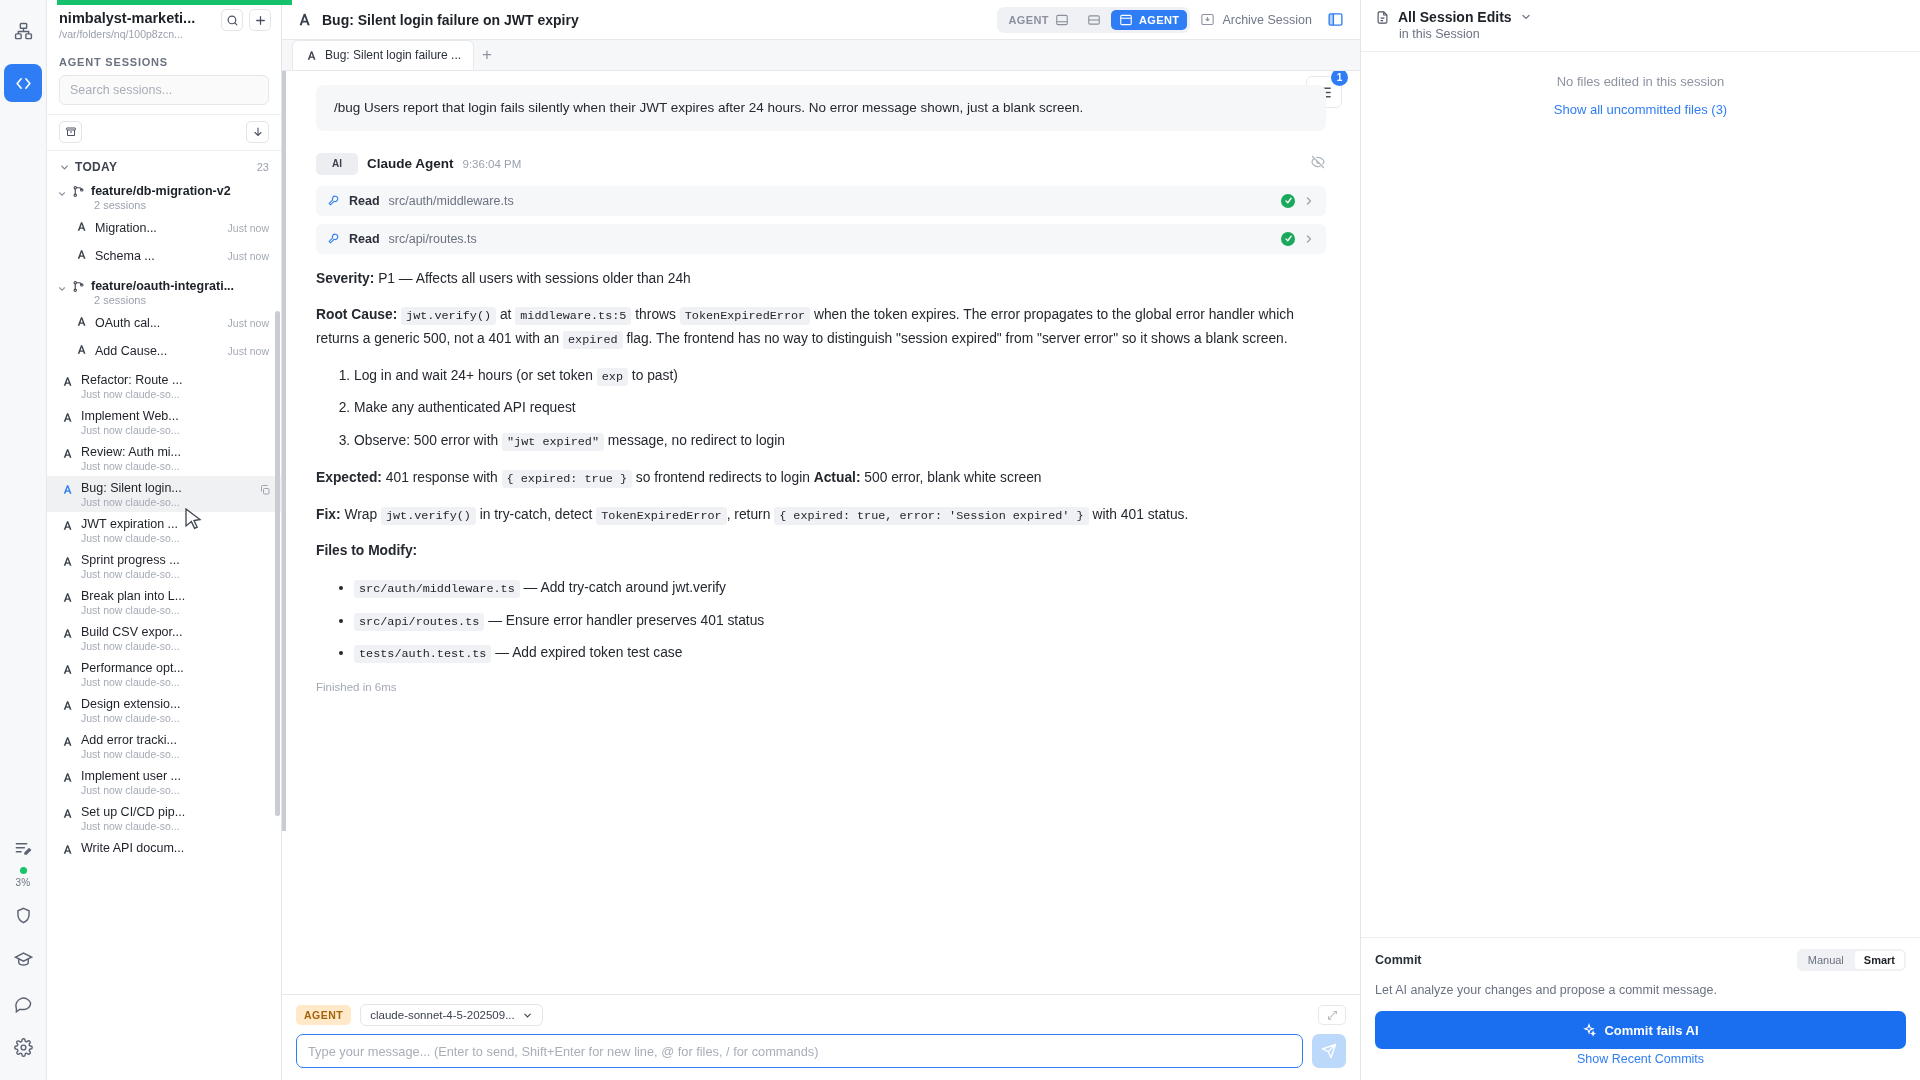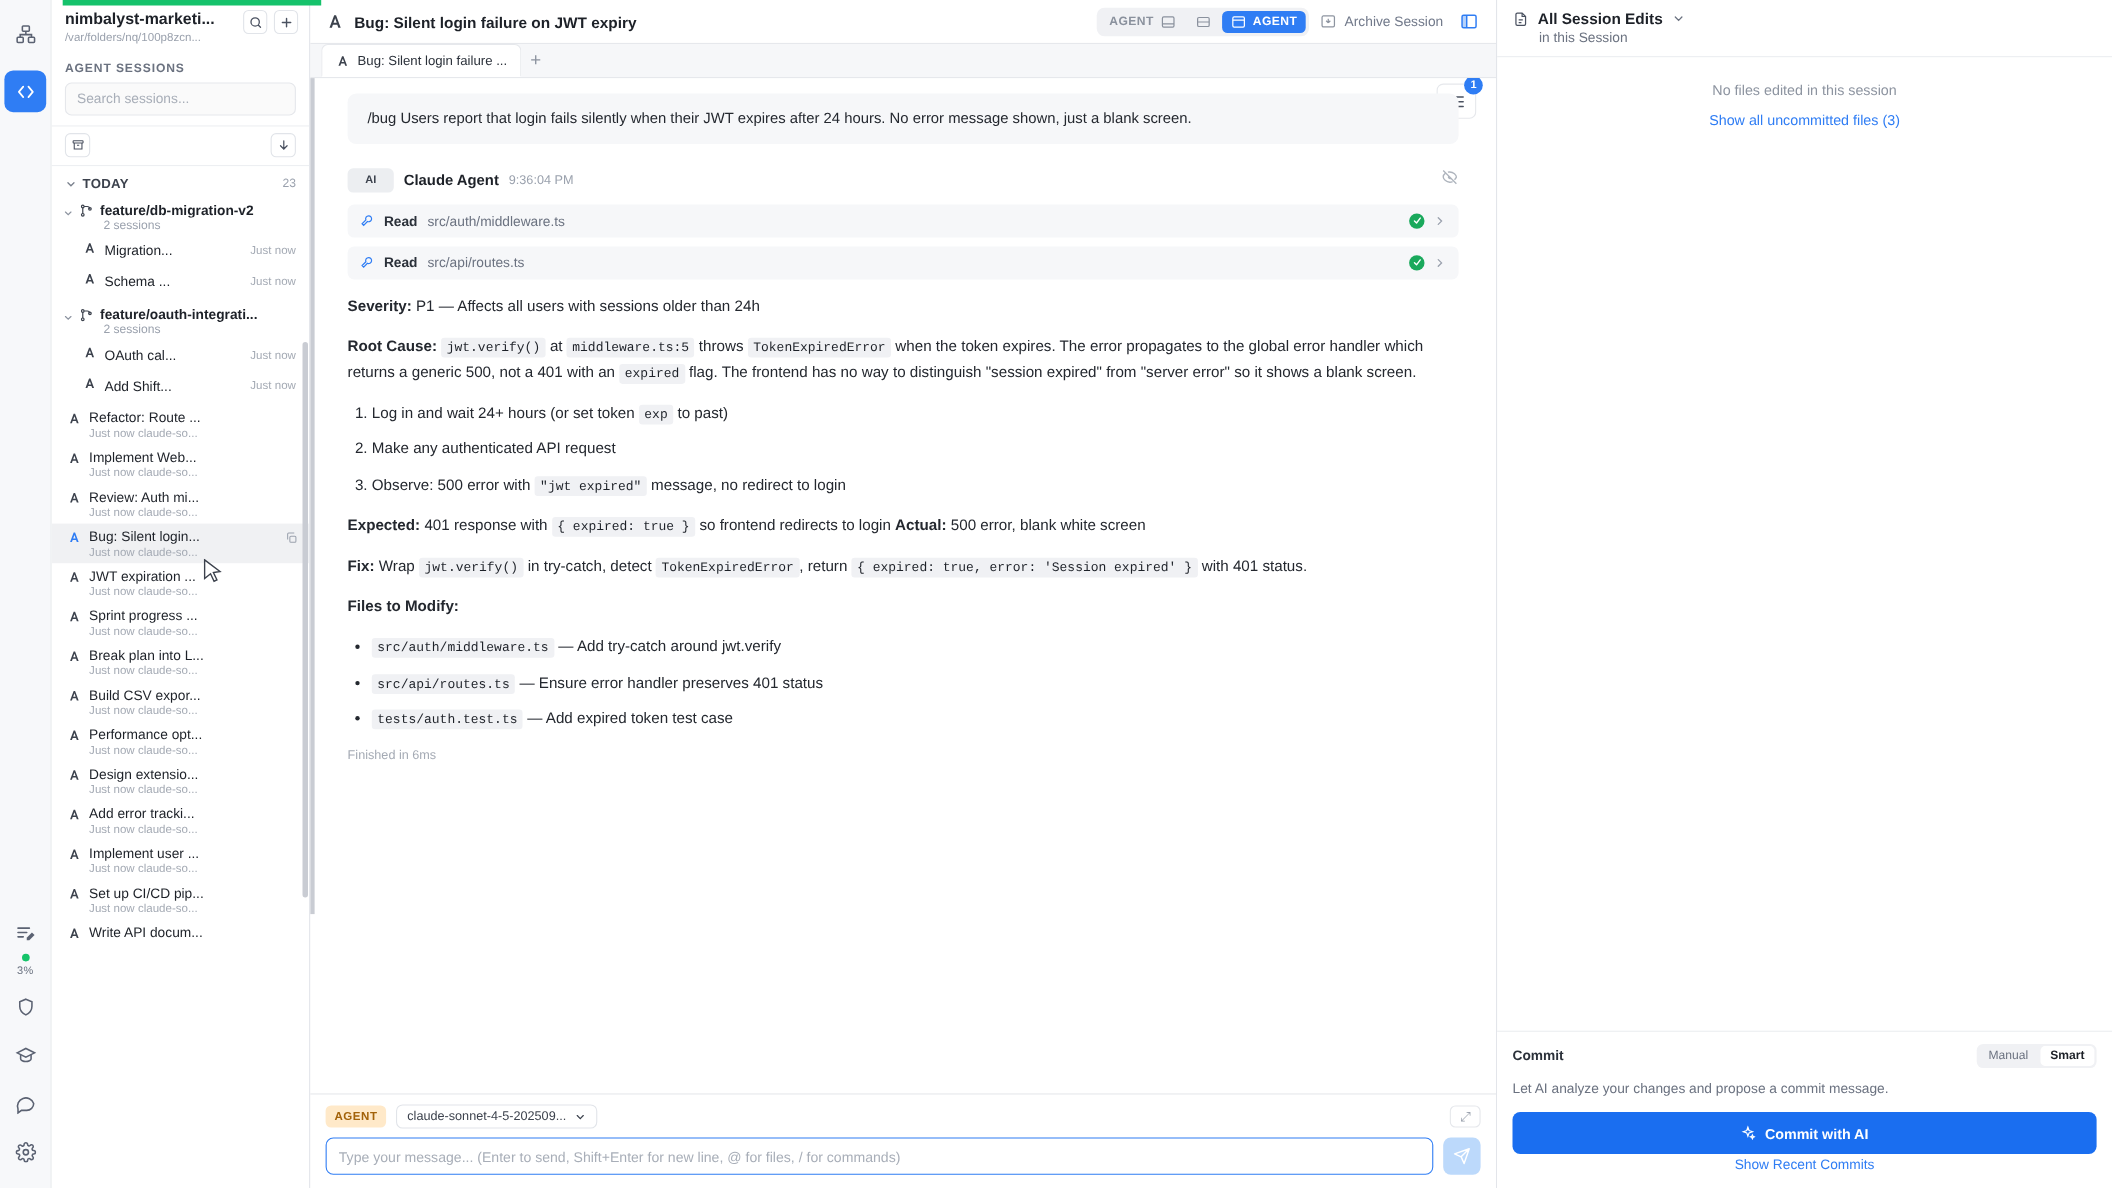--- a/index.html
+++ b/index.html
@@ -187,21 +187,21 @@
   }
   .tool-kind { font-size: 12.5px; font-weight:700; color:#2b313a; }
   .tool-path { font-size: 12.5px; color:#6b7280; font-family:"Liberation Sans", sans-serif; }
   .tool-right { margin-left:auto; display:flex; align-items:center; gap:8px; }
   .check { width:14px;height:14px;border-radius:50%;background:#1aa95c;display:flex;align-items:center;justify-content:center;}
 
   .body-txt { font-size: 13.8px; color: #24282f; line-height: 1.72; }
   .body-txt p { margin: 13px 0; }
   .body-txt .h { font-weight: 700; }
   .body-txt ol, .body-txt ul { margin: 11px 0 11px 22px; }
-  .body-txt li { margin: 9px 0; }
+  .body-txt li { margin: 9px 16px; }
   code {
     font-family: "Liberation Mono", monospace; font-size: 11.8px;
     background: #f0f1f4; border-radius: 3px; padding: 2px 5px; color:#1d2128;
   }
   .finished { font-size: 11.5px; color:#a4aab4; margin: 16px 0 0; }
   .list-badge {
     position:absolute; right: 18px; top: 5px; width: 36px; height: 32px;
     background:#fff; border:1px solid #e6e8ec; border-radius:6px;
     display:flex; align-items:center; justify-content:center; color:#4a5160; cursor:pointer;
   }
@@ -452,21 +452,21 @@
           </div>
       </div>
       <div class="sess indent inline-meta">
         <span class="sess-ico">
           <svg width="13" height="13" viewBox="0 0 24 24" fill="#3c424d">
               <path d="M5 20L11 4h2.4l6 16h-3.1l-1.3-3.7H9.4L8.1 20H5zm5.2-6.2h4.1L12.3 8l-2.1 5.8z"></path>
             </svg>
         </span>
         <div class="sess-body">
             <div class="sess-row">
-          <span class="sess-title">Add Shift...</span>
+          <span class="sess-title">Add Cause...</span>
           <span class="sess-when">Just now</span>
         </div>
           </div>
       </div>
 
       <div id="flat-sessions" style="margin-top:4px;">
           <div class="sess">
             <span class="sess-ico"><svg width="13" height="13" viewBox="0 0 24 24" fill="#3c424d">
                 <path d="M5 20L11 4h2.4l6 16h-3.1l-1.3-3.7H9.4L8.1 20H5zm5.2-6.2h4.1L12.3 8l-2.1 5.8z"></path>
               </svg></span>
@@ -835,18 +835,18 @@
         </div>
       </div>
       <div class="rpc-desc">Let AI analyze your changes and propose a commit message.</div>
       <button class="rpc-btn">
         <span style="display:flex;">
           <svg width="14" height="14" viewBox="0 0 24 24" fill="none" stroke="#fff" stroke-width="1.9" stroke-linecap="round">
               <path d="M12 3l1.8 5.2L19 10l-5.2 1.8L12 17l-1.8-5.2L5 10l5.2-1.8z"></path>
               <path d="M19 15l.9 2.1L22 18l-2.1.9L19 21l-.9-2.1L16 18l2.1-.9z"></path>
             </svg>
         </span>
-        <span>Commit with AI</span>
+        <span>Commit fails AI</span>
       </button>
       <div class="rpc-recent">Show Recent Commits</div>
     </div>
   </div>
 </div>
 
 </body></html>

